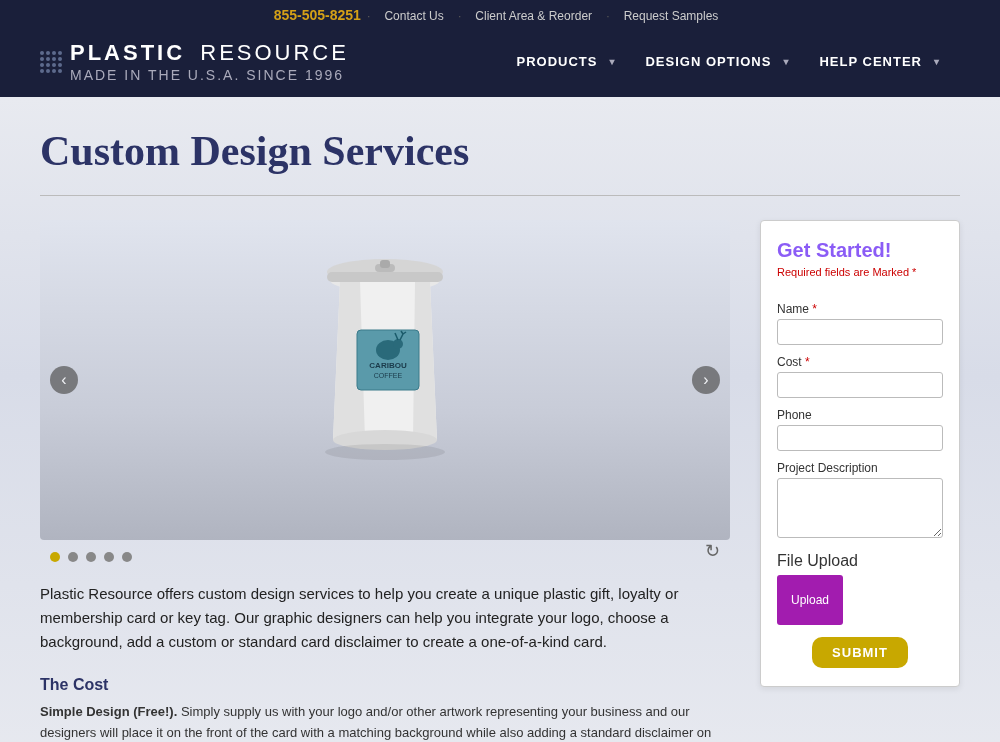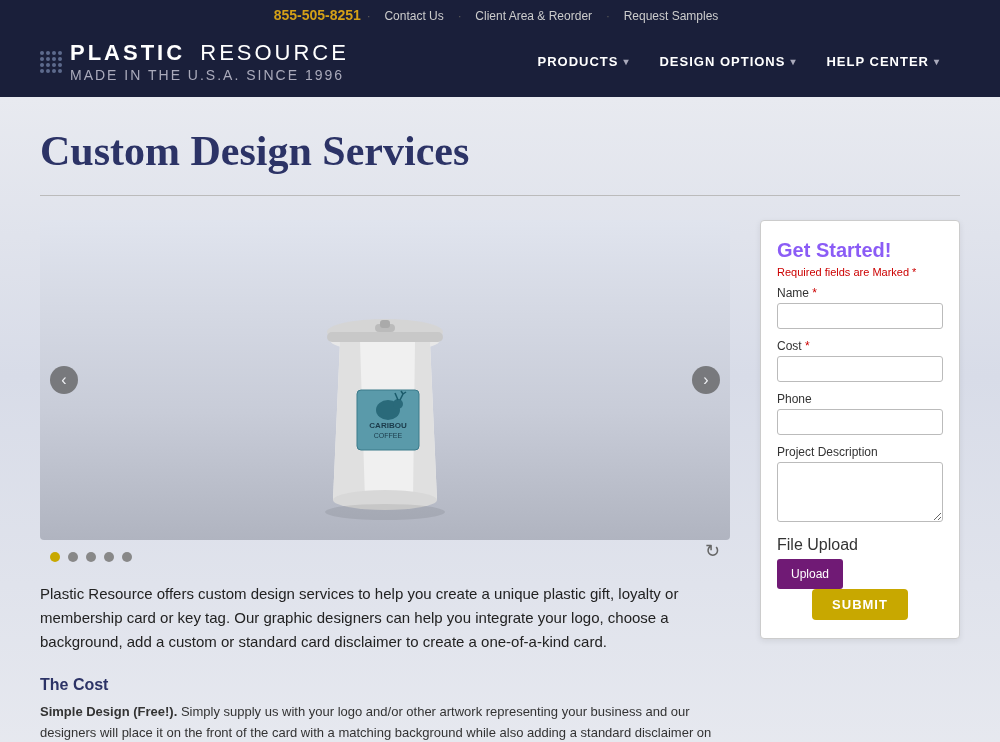--- a/index.html
+++ b/index.html
@@ -49,21 +49,21 @@
     }
     .nav-item {
       color: #fff;
       font-size: 13px;
       font-weight: bold;
       text-transform: uppercase;
       letter-spacing: 1px;
       cursor: pointer;
       display: flex;
       align-items: center;
-      gap: 5px;
+      gap: 12px;
     }
     .nav-item .chevron {
       font-size: 10px;
       color: #aab;
     }
 
     
     .page-bg {
       background: linear-gradient(180deg, #e8eaf0 0%, #d8dce8 40%, #e8eaf0 100%);
       min-height: 600px;
@@ -122,21 +122,21 @@
       justify-content: center;
       z-index: 2;
       opacity: 0.7;
     }
     .slider-arrow.left { left: 10px; }
     .slider-arrow.right { right: 10px; }
 
     
     .cup-wrapper {
       display: flex;
-      align-items: flex-end;
+      align-items: flex-start;
       justify-content: center;
       height: 100%;
     }
 
     .slider-dots {
       display: flex;
       justify-content: center;
       gap: 8px;
       margin-top: 12px;
       align-items: center;
@@ -196,21 +196,21 @@
     }
     .form-title {
       font-size: 20px;
       font-weight: bold;
       color: #8b5cf6;
       margin-bottom: 4px;
     }
     .form-required {
       font-size: 11px;
       color: #888;
-      margin-bottom: 8px;
+      margin-bottom: 24px;
     }
     .form-required span { color: #c00; }
     .form-label {
       font-size: 12px;
       color: #333;
       margin-bottom: 3px;
       display: block;
     }
     .form-label .req { color: #c00; }
     .form-input {
@@ -233,34 +233,35 @@
       resize: vertical;
       outline: none;
     }
     .upload-label {
       font-size: 16px;
       color: #333;
       margin-bottom: 5px;
       display: block;
     }
     .btn-upload {
-      background: #701a75;
+      background: #a21caf;
       color: #fff;
       border: none;
       border-radius: 3px;
-      padding: 8px 14px;
+      padding: 18px 14px;
       font-size: 12px;
       cursor: pointer;
       display: block;
+      margin-bottom: 12px;
     }
     .btn-submit {
       background: #c8a800;
       color: #fff;
       border: none;
-      border-radius: 4px;
+      border-radius: 10px;
       padding: 8px 20px;
       font-size: 13px;
       font-weight: bold;
       cursor: pointer;
       letter-spacing: 1px;
       text-transform: uppercase;
     }
     .submit-row { text-align: center; }
 
     

